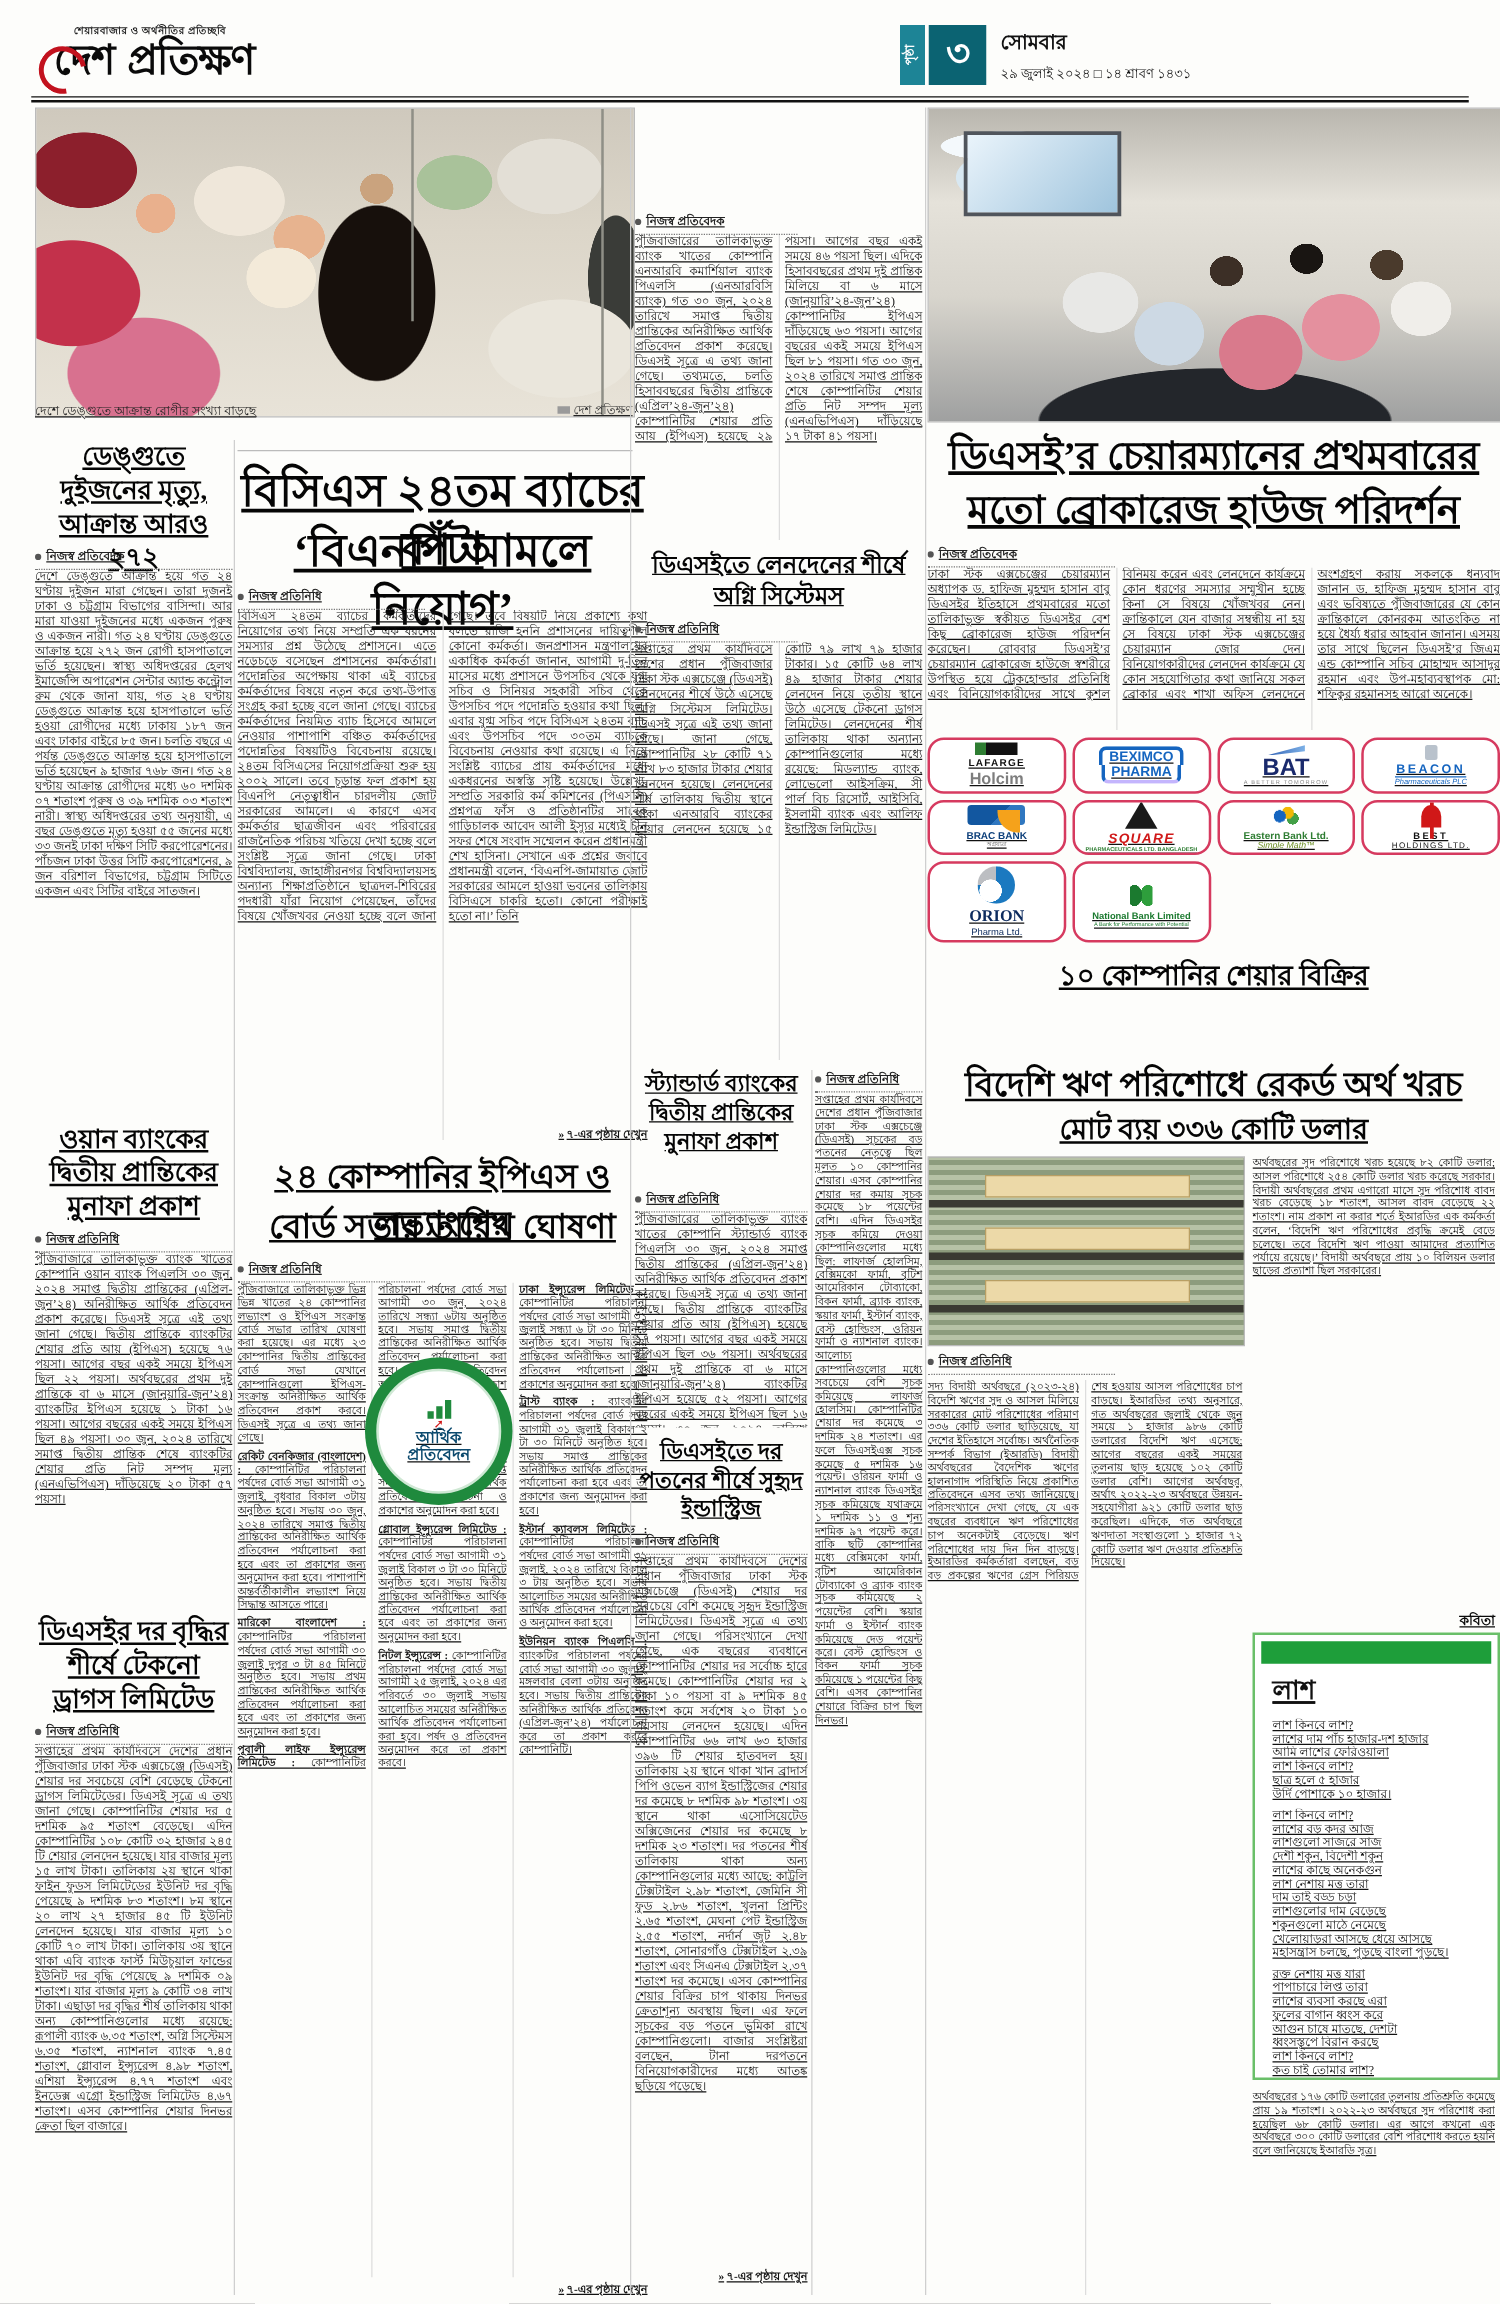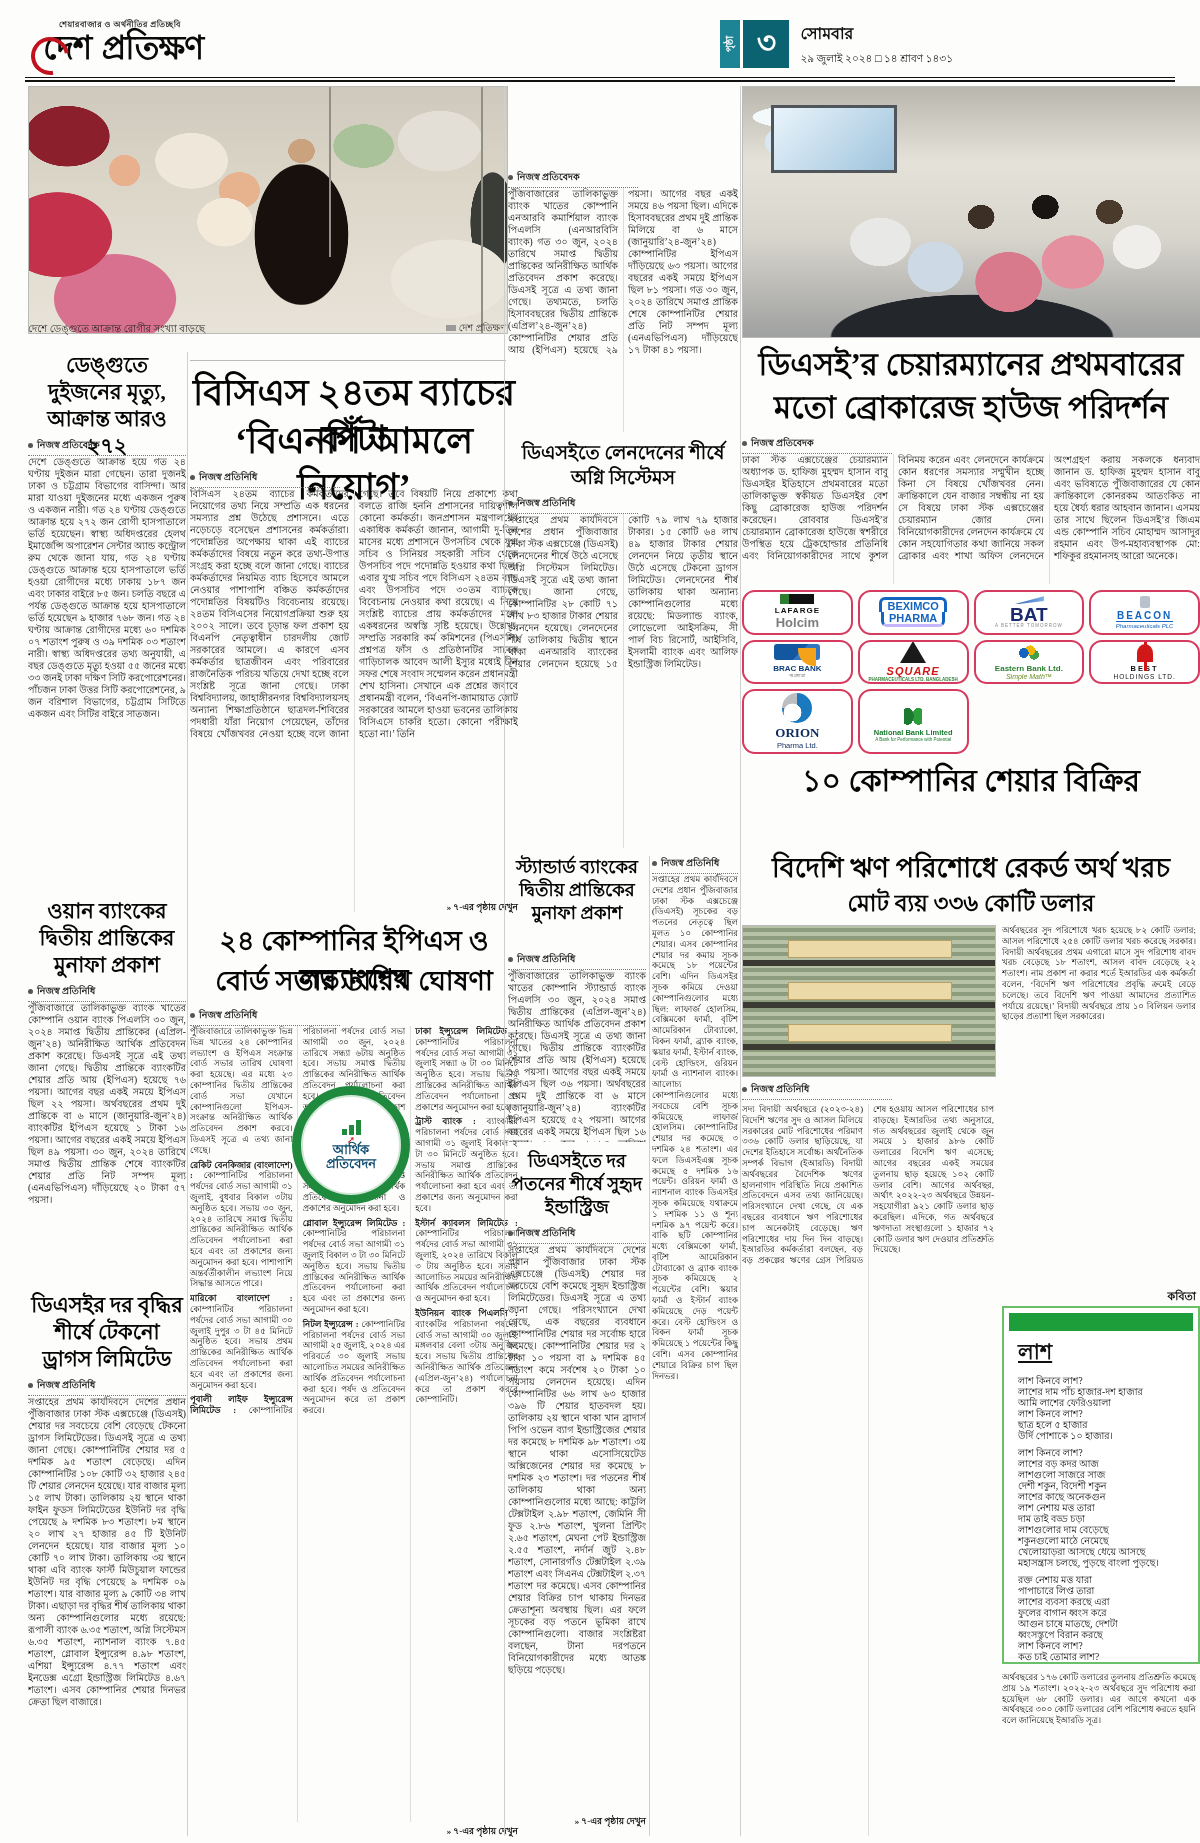--- a/index.html
+++ b/index.html
@@ -1,18 +1,18 @@
 <!DOCTYPE html>
 <html><head>
 <meta charset="utf-8">
 <style>
   html,body{margin:0;padding:0;background:#9a9a9a;}
   #page{position:relative;width:1200px;height:1843px;background:#fdfdfb;margin:0 auto;overflow:hidden;
         font-family:"Liberation Serif","DejaVu Sans",serif;color:#111;}
-  .abs{position:absolute;}
+  .abs{position:absolute;text-decoration:underline;}
 
   
   #masthead{left:25px;top:18px;width:1150px;height:56px;}
   #logo-wrap{position:absolute;left:8px;top:0;}
   #logo-tagline{font-size:8px;font-weight:bold;letter-spacing:.5px;color:#222;margin-left:26px;}
   #logo-title{font-family:"DejaVu Sans",sans-serif;font-size:33px;font-weight:bold;color:#0a0a0a;
               letter-spacing:-1px;line-height:34px;position:relative;padding-left:10px;}
   #logo-swirl{position:absolute;left:-2px;top:6px;width:30px;height:30px;border:4px solid #c2121e;
               border-radius:50%;border-right-color:transparent;transform:rotate(35deg);}
   #mast-right{position:absolute;right:222px;top:2px;height:48px;display:flex;align-items:stretch;gap:3px;}
@@ -310,21 +310,21 @@
         <div class="lg-1">ORION</div>
         <div class="lg-2">Pharma Ltd.</div>
       </div>
       <div class="logo-card l9">
         <div class="lg-icon"></div>
         <div class="lg-1">National Bank Limited</div>
         <div class="lg-2">A Bank for Performance with Potential</div>
       </div>
     </div>
 
-  <div class="abs hl" style="left:742px;top:760px;width:458px;font-size:30px;line-height:41px;">১০ কোম্পানির শেয়ার বিক্রির</div>
+  <div class="abs hl" style="left:742px;top:760px;width:458px;font-size:22px;line-height:41px;">১০ কোম্পানির শেয়ার বিক্রির</div>
   <div class="abs byline" style="left:652px;top:856px;width:86px;"><span class="dot"></span><span>নিজস্ব প্রতিনিধি</span></div>
   <div class="abs body small" style="left:652px;top:874px;width:86px;height:962px;">সপ্তাহের প্রথম কার্যদিবসে দেশের প্রধান পুঁজিবাজার ঢাকা স্টক এক্সচেঞ্জে (ডিএসই) সূচকের বড় পতনের নেতৃত্বে ছিল মূলত ১০ কোম্পানির শেয়ার। এসব কোম্পানির শেয়ার দর কমায় সূচক কমেছে ১৮ পয়েন্টের বেশি। এদিন ডিএসইর সূচক কমিয়ে দেওয়া কোম্পানিগুলোর মধ্যে ছিল: লাফার্জ হোলসিম, বেক্সিমকো ফার্মা, বৃটিশ আমেরিকান টোব্যাকো, বিকন ফার্মা, ব্র্যাক ব্যাংক, স্কয়ার ফার্মা, ইস্টার্ন ব্যাংক, বেস্ট হোল্ডিংস, ওরিয়ন ফার্মা ও ন্যাশনাল ব্যাংক। আলোচ্য কোম্পানিগুলোর মধ্যে সবচেয়ে বেশি সূচক কমিয়েছে লাফার্জ হোলসিম। কোম্পানিটির শেয়ার দর কমেছে ৩ দশমিক ২৪ শতাংশ। এর ফলে ডিএসইএক্স সূচক কমেছে ৫ দশমিক ১৬ পয়েন্ট। ওরিয়ন ফার্মা ও ন্যাশনাল ব্যাংক ডিএসইর সূচক কমিয়েছে যথাক্রমে ১ দশমিক ১১ ও শূন্য দশমিক ৯৭ পয়েন্ট করে। বাকি ছটি কোম্পানির মধ্যে বেক্সিমকো ফার্মা, বৃটিশ আমেরিকান টোব্যাকো ও ব্র্যাক ব্যাংক সূচক কমিয়েছে ২ পয়েন্টের বেশি। স্কয়ার ফার্মা ও ইস্টার্ন ব্যাংক কমিয়েছে দেড় পয়েন্ট করে। বেস্ট হোল্ডিংস ও বিকন ফার্মা সূচক কমিয়েছে ১ পয়েন্টের কিছু বেশি। এসব কোম্পানির শেয়ারে বিক্রির চাপ ছিল দিনভর।</div>
 
   <div class="abs hl" style="left:742px;top:850px;width:458px;font-size:27px;line-height:36px;">বিদেশি ঋণ পরিশোধে রেকর্ড অর্থ খরচ</div>
   <div class="abs hl" style="left:742px;top:888px;width:458px;font-size:23px;line-height:31px;">মোট ব্যয় ৩৩৬ কোটি ডলার</div>
 
   <div class="abs" id="photo-money">
     <div class="money-gap" style="top:34px;"></div>
     <div class="money-gap" style="top:76px;"></div>
     <div class="money-gap" style="top:118px;"></div>

